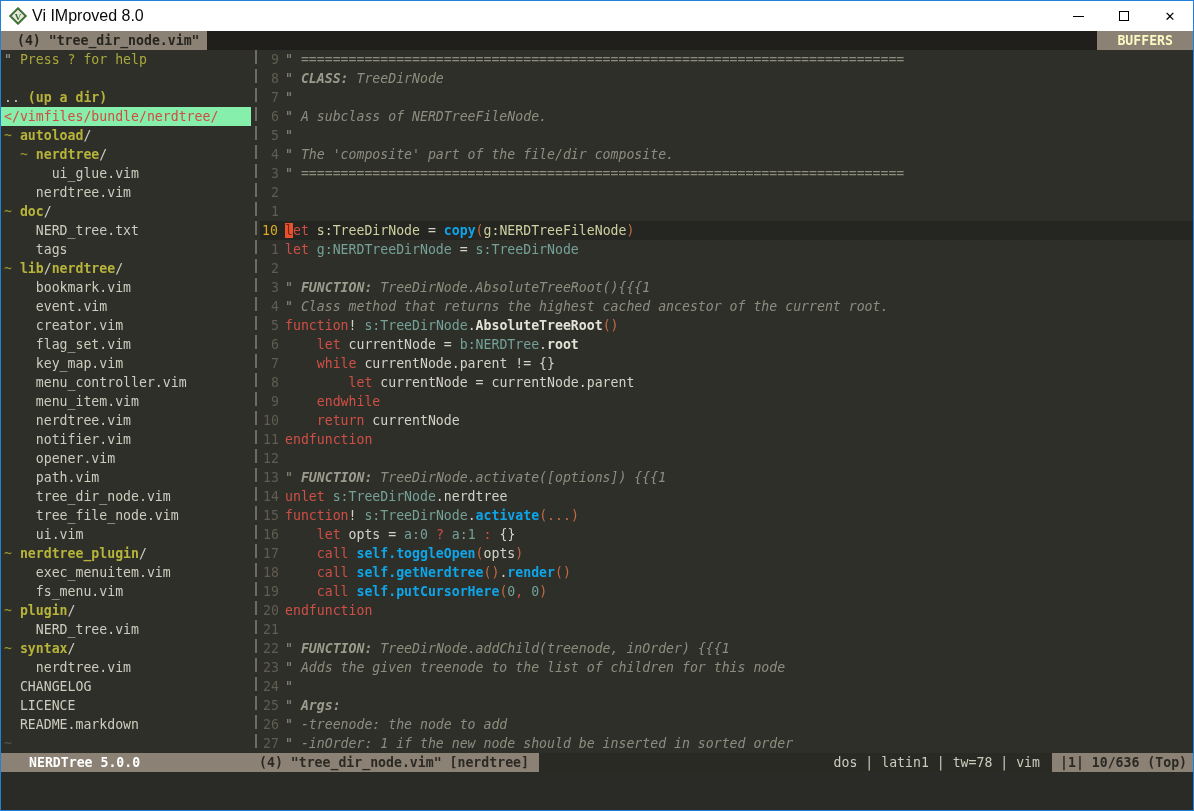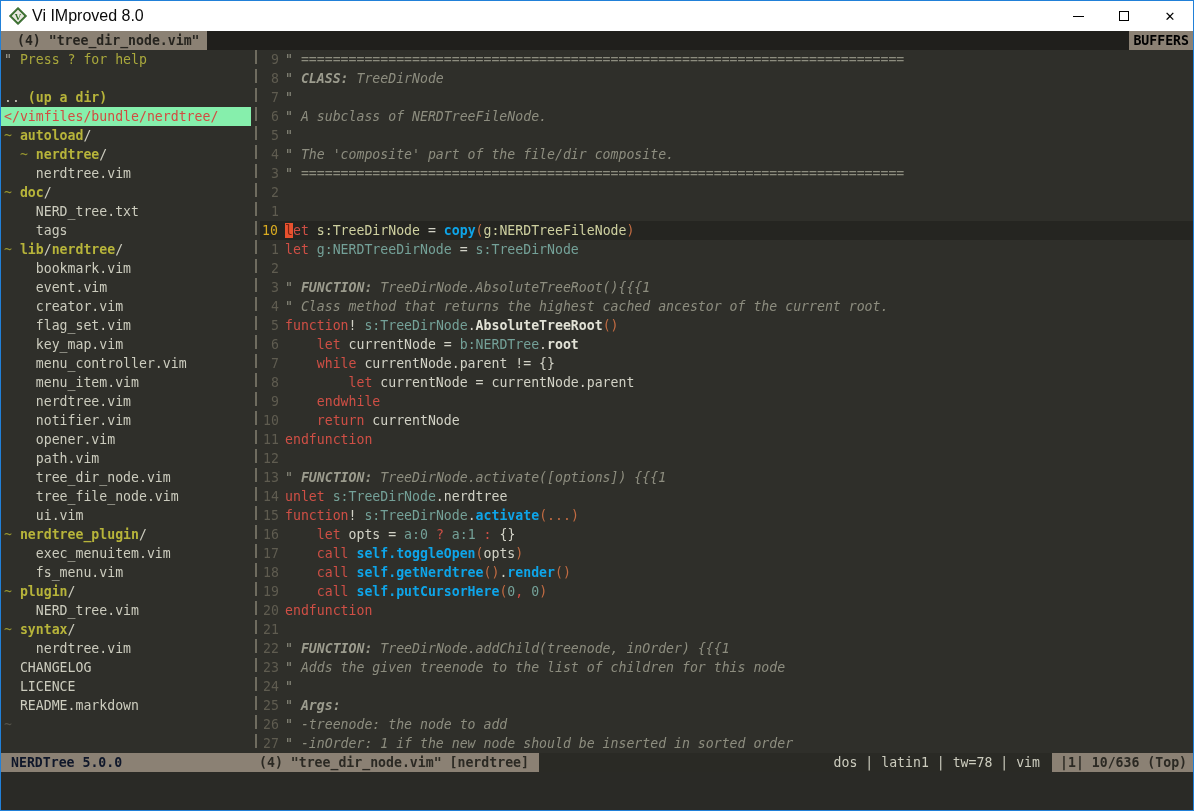--- a/index.html
+++ b/index.html
@@ -29,21 +29,21 @@
   .glyph-max { display:block; width:10px; height:10px; border:1px solid #000; }
   .glyph-close { font-family:"DejaVu Sans", sans-serif; font-size:13px; color:#000; line-height:1; }
   
   .tabline {
     height:19px; background:#201f1c; flex:0 0 auto;
     display:flex; align-items:stretch;
     font-size:13.2px; line-height:19px; font-weight:bold;
   }
   .tab-active { background:#8b8174; color:#26241f; padding:0 7px 0 8px; white-space:pre; }
   .tab-fill { flex:1; }
-  .buffers-label { background:#8b8174; color:#000000; padding:0 4px; }
+  .buffers-label { background:#8b8174; color:#fef9c3; padding:0 20px; }
   
   .editor-area { position:relative; height:703px; flex:0 0 auto; background:#2f2f2a;
                  font-size:13.2px; line-height:19px; }
   .tree-pane { position:absolute; left:0; top:0; width:250px; height:100%; overflow:hidden; }
   .trow { height:19px; white-space:pre; padding-left:3px; }
   .trow.hl { background:#86efac; }
   .vsep { position:absolute; left:250px; top:0; width:9px; height:100%; }
   .vsep-line { width:2px; height:100%; margin:0 auto;
     background:repeating-linear-gradient(180deg,#6f6c5f 0 14px, rgba(0,0,0,0) 14px 19px); }
   .code-pane { position:absolute; left:259px; top:0; right:0; height:100%; overflow:hidden; }
@@ -68,21 +68,21 @@
   .c-o { color:#c26b42; }
   .c-x { color:#d2d2c6; }
   .c-xb { color:#e2e2d6; font-weight:bold; }
   .c-p { color:#ced0a0; }
   .c-cur { background:#e8512e; color:#7a2413; }
   
   .statusline {
     height:19px; flex:0 0 auto; display:flex; align-items:stretch;
     font-size:13.2px; line-height:19px; font-weight:bold; background:#2a2a25;
   }
-  .st-tree { width:250px; background:#8b8174; color:#0f172a; padding-left:10px; white-space:pre; }
+  .st-tree { width:250px; background:#8b8174; color:#ffffff; padding-left:28px; white-space:pre; }
   .st-buf { background:#8b8174; color:#2b2923; padding:0 10px 0 8px; white-space:pre; }
   .st-fill { flex:1; }
   .st-info { color:#ccccbe; padding-right:12px; white-space:pre; font-weight:normal; }
   .st-ruler { width:141px; background:#8b8174; color:#2b2923; padding-left:8px; white-space:pre; }
   
   .cmdline { height:38px; background:#2a2a26; flex:0 0 auto; }
 </style>
 </head>
 <body>
 
@@ -115,20 +115,21 @@
   </div>
 
   <div class="editor-area">
     <div class="tree-pane" id="tree-rows">
         <div class="trow"><span class="c-q">" </span><span class="c-h">Press ? for help</span></div>
         <div class="trow"></div>
         <div class="trow"><span class="c-w">.. </span><span class="c-d">(up a dir)</span></div>
         <div class="trow hl"><span class="c-r">&lt;/vimfiles/bundle/nerdtree/</span></div>
         <div class="trow"><span class="c-a">~ </span><span class="c-d">autoload</span><span class="c-w">/</span></div>
         <div class="trow"><span class="c-w">  </span><span class="c-a">~ </span><span class="c-d">nerdtree</span><span class="c-w">/</span></div>
+        <div class="trow"><span class="c-w">      ui_glue.vim</span></div>
         <div class="trow"><span class="c-w">    nerdtree.vim</span></div>
         <div class="trow"><span class="c-a">~ </span><span class="c-d">doc</span><span class="c-w">/</span></div>
         <div class="trow"><span class="c-w">    NERD_tree.txt</span></div>
         <div class="trow"><span class="c-w">    tags</span></div>
         <div class="trow"><span class="c-a">~ </span><span class="c-d">lib</span><span class="c-w">/</span><span class="c-d">nerdtree</span><span class="c-w">/</span></div>
         <div class="trow"><span class="c-w">    bookmark.vim</span></div>
         <div class="trow"><span class="c-w">    event.vim</span></div>
         <div class="trow"><span class="c-w">    creator.vim</span></div>
         <div class="trow"><span class="c-w">    flag_set.vim</span></div>
         <div class="trow"><span class="c-w">    key_map.vim</span></div>

